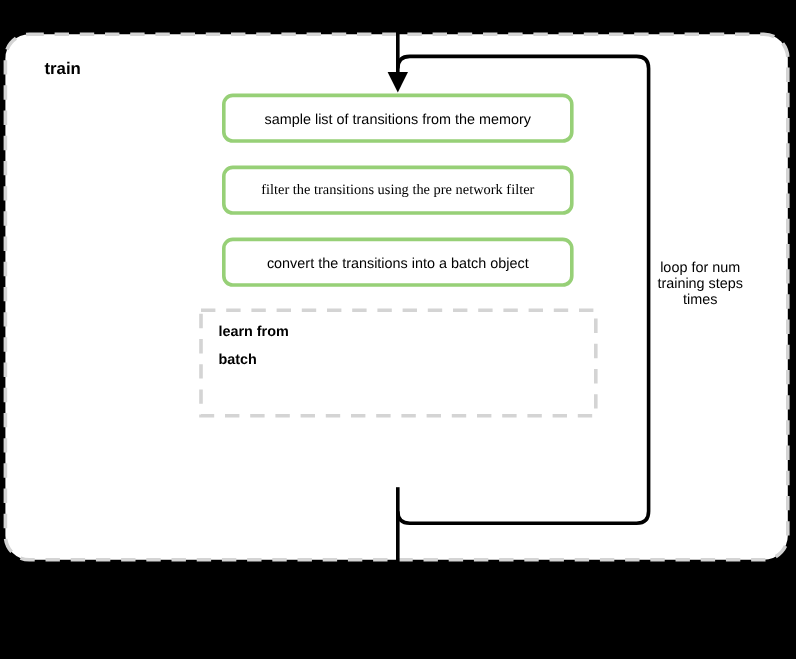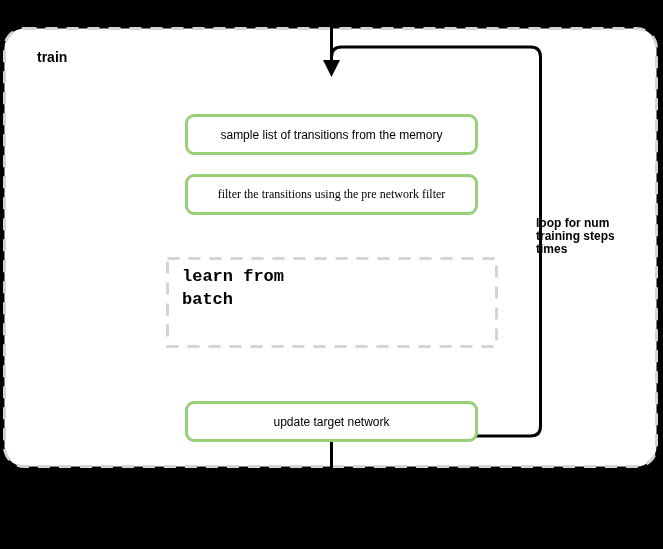--- a/index.html
+++ b/index.html
@@ -38,51 +38,49 @@
     width: 293px;
     height: 41px;
     box-sizing: border-box;
     background: var(--surface, #fff);
     border: 3px solid var(--step-border, #97d077);
     border-radius: 9px;
     display: flex;
     align-items: center;
     justify-content: center;
     text-align: center;
-    margin-top: 36px;
   }
   .step .step-label {
     font-size: 12px;
     color: var(--text, #000);
     padding: 0 10px;
   }
   .step.pos-1 { top: 78px; }
   .step.pos-2 { top: 138px; font-family: Liberation Serif, serif; }
   .step.pos-3 { top: 198px; }
   .step.pos-5 { top: 365px; }
   .learn-label {
     position: absolute;
     left: 182px;
     top: 265px;
     width: 300px;
-    font-size: 17px;
+    font-size: 12px;
     font-weight: bold;
     line-height: 23px;
     color: var(--text, #000);
     white-space: pre-line;
-    font-family: Liberation Mono, monospace;
   }
   .loop-label {
     position: absolute;
     left: 536px;
     top: 217px;
     width: 95px;
-    text-align: left;
+    text-align: center;
     font-size: 12px;
-    font-weight: bold;
+    font-weight: normal;
     line-height: 13px;
     color: var(--text, #000);
     white-space: pre-line;
   }
 </style>
 </head>
 <body>
 
 <div class="stage">
 
@@ -103,25 +101,25 @@
   <div class="train-title">train</div>
 
   <div class="step pos-1">
     <span class="step-label">sample list of transitions from the memory</span>
   </div>
 
   <div class="step pos-2">
     <span class="step-label">filter the transitions using the pre network filter</span>
   </div>
 
+  <div class="step pos-3">
+    <span class="step-label">convert the transitions into a batch object</span>
+  </div>
 
   <div class="learn-label">learn from
 batch</div>
 
-  <div class="step pos-5">
-    <span class="step-label">update target network</span>
-  </div>
 
   <div class="loop-label">loop for num
 training steps
 times</div>
 
 </div>
 
 </body></html>

